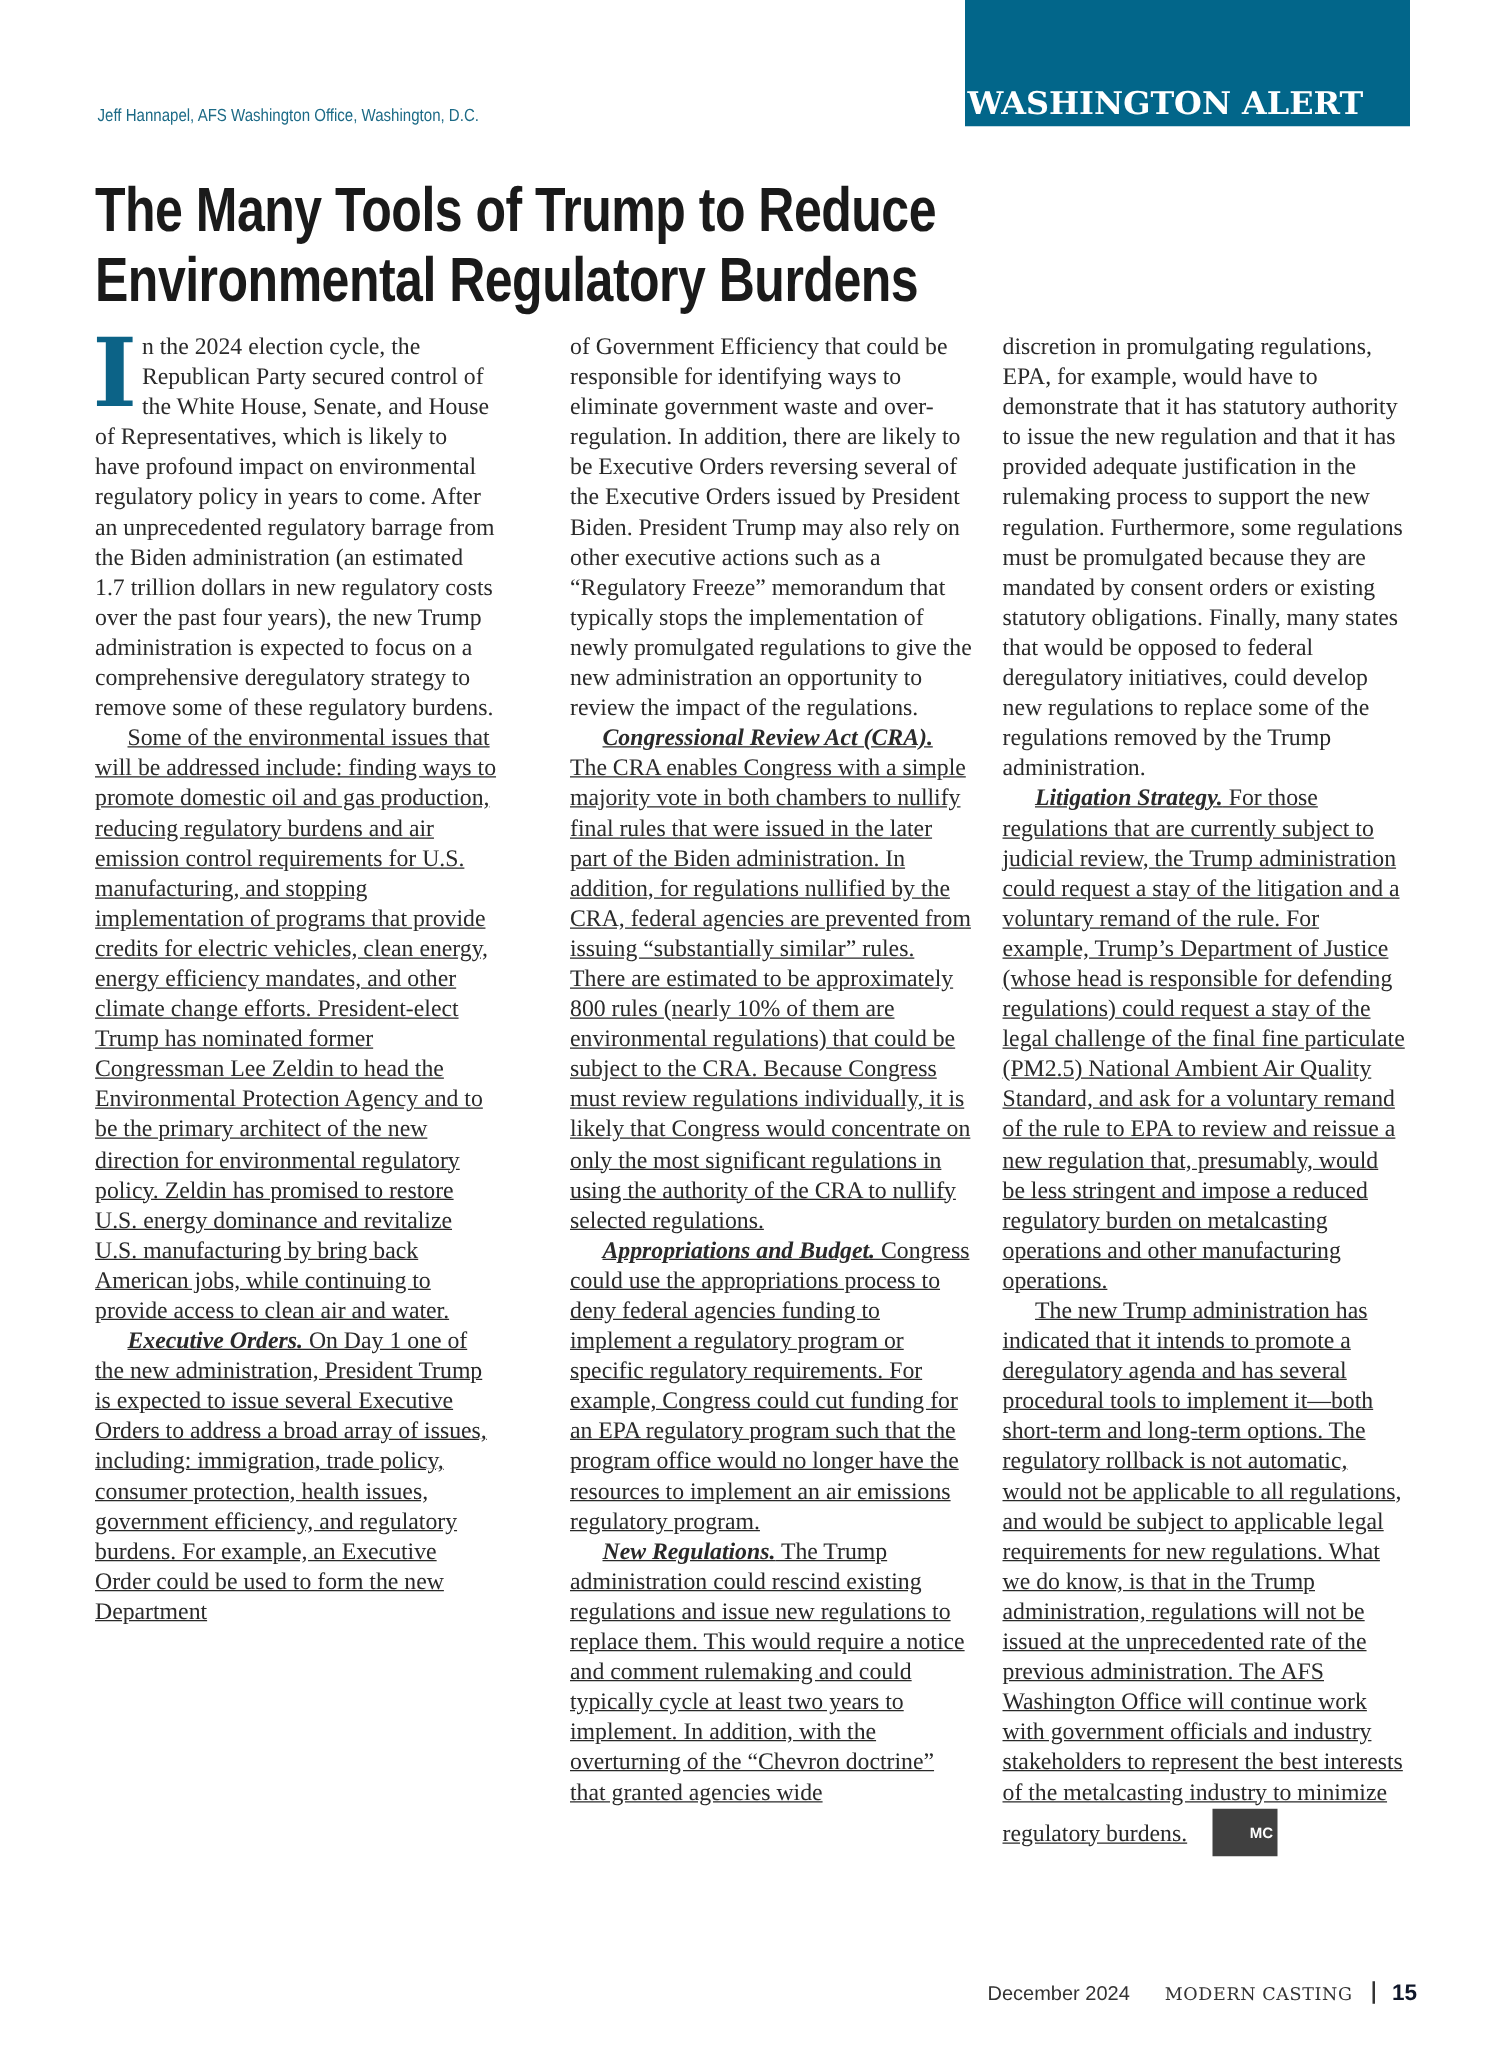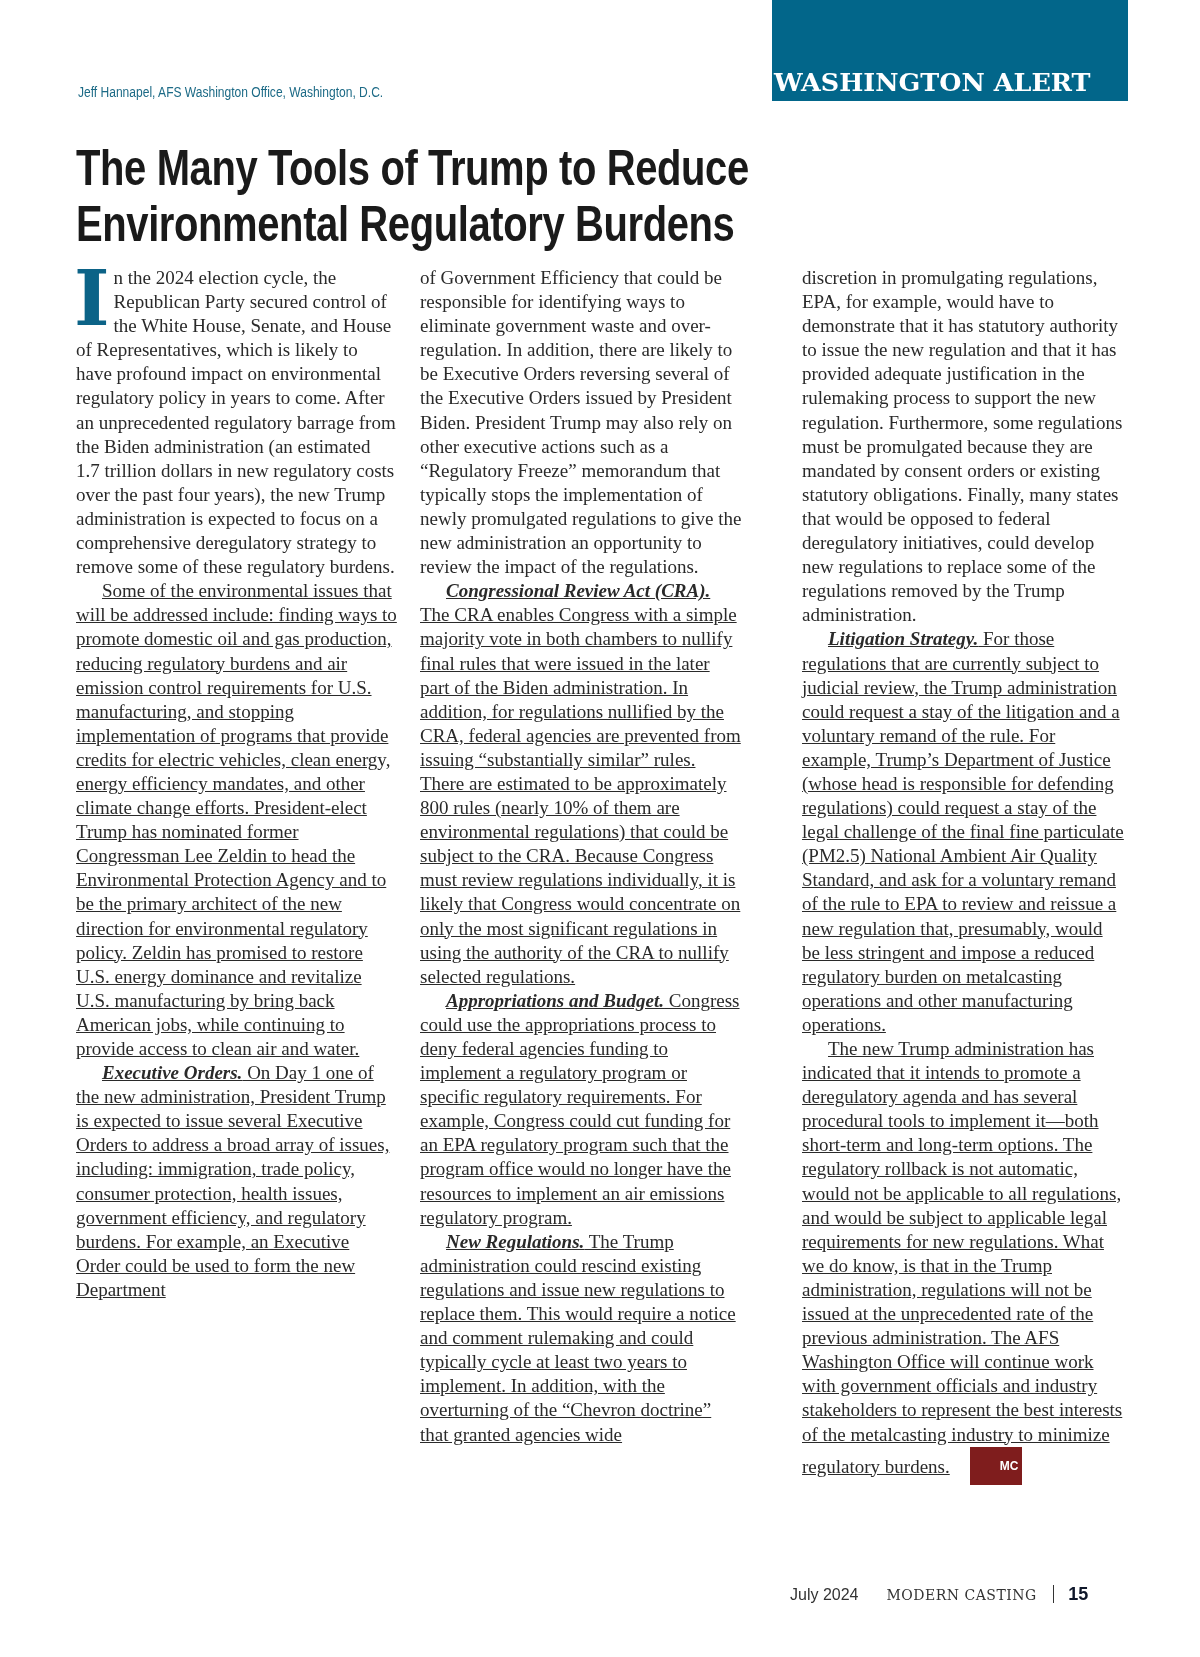--- a/index.html
+++ b/index.html
@@ -28,30 +28,30 @@
   .headline span { display: block; }
   .columns { position: absolute; top: 266px; left: 76px; }
   .col {
     position: absolute; top: 0; width: 322px;
     font-family: "Liberation Serif", serif; font-size: 19px; line-height: 24.1px;
     color: #2a2a2a;
   }
   .col p { margin: 0; text-align: left; }
   .col p.indent { text-indent: 26px; text-decoration: underline; }
   .col1 { left: 0; }
-  .col2 { left: 344px; }
+  .col2 { left: 380px; }
   .col3 { left: 726px; }
   .dropcap {
     float: left; font-family: "DejaVu Serif", serif; font-weight: bold;
     font-size: 76px; line-height: 62px; color: #0c6387; margin: 2px 4px 0 -2px;
     height: 66px;
   }
   .runin { font-weight: bold; font-style: italic; }
   .mc-badge {
-    display: inline-block; background: #7f1d1d; color: #ffffff;
+    display: inline-block; background: #404040; color: #ffffff;
     font-family: "Liberation Sans", sans-serif; font-weight: bold; font-size: 12px;
     line-height: 14px; padding: 12px 4px; margin-left: 20px; vertical-align: 3px;
   }
   .footer {
     position: absolute; top: 1584px; left: 790px; white-space: nowrap;
     font-size: 16px; color: #333;
   }
   .footer .date { font-family: "Liberation Sans", sans-serif; }
   .footer .mag { font-family: "DejaVu Serif", serif; font-size: 14px; letter-spacing: 0.5px; margin-left: 24px; }
   .footer .sep { display: inline-block; width: 1.5px; height: 18px; background: #333; margin: 0 10px 0 12px; vertical-align: -3px; }
@@ -84,17 +84,17 @@
   </div>
 
   <div class="col col3">
     <p>discretion in promulgating regulations, EPA, for example, would have to demonstrate that it has statutory authority to issue the new regulation and that it has provided adequate justification in the rulemaking process to support the new regulation. Furthermore, some regulations must be promulgated because they are mandated by consent orders or existing statutory obligations. Finally, many states that would be opposed to federal deregulatory initiatives, could develop new regulations to replace some of the regulations removed by the Trump administration.</p>
     <p class="indent"><span class="runin">Litigation Strategy.</span><span> For those regulations that are currently subject to judicial review, the Trump administration could request a stay of the litigation and a voluntary remand of the rule. For example, Trump’s Department of Justice (whose head is responsible for defending regulations) could request a stay of the legal challenge of the final fine particulate (PM2.5) National Ambient Air Quality Standard, and ask for a voluntary remand of the rule to EPA to review and reissue a new regulation that, presumably, would be less stringent and impose a reduced regulatory burden on metalcasting operations and other manufacturing operations.</span></p>
     <p class="indent"><span>The new Trump administration has indicated that it intends to promote a deregulatory agenda and has several procedural tools to implement it—both short-term and long-term options. The regulatory rollback is not automatic, would not be applicable to all regulations, and would be subject to applicable legal requirements for new regulations. What we do know, is that in the Trump administration, regulations will not be issued at the unprecedented rate of the previous administration. The AFS Washington Office will continue work with government officials and industry stakeholders to represent the best interests of the metalcasting industry to minimize regulatory burdens.</span><span class="mc-badge">MC</span></p>
   </div>
 </div>
 
 <div class="footer">
-  <span class="date">July 2024</span>
+  <span class="date">December 2024</span>
   <span class="mag">MODERN CASTING</span>
   <span class="sep"></span>
   <span class="page">15</span>
 </div>
 
 </body></html>

